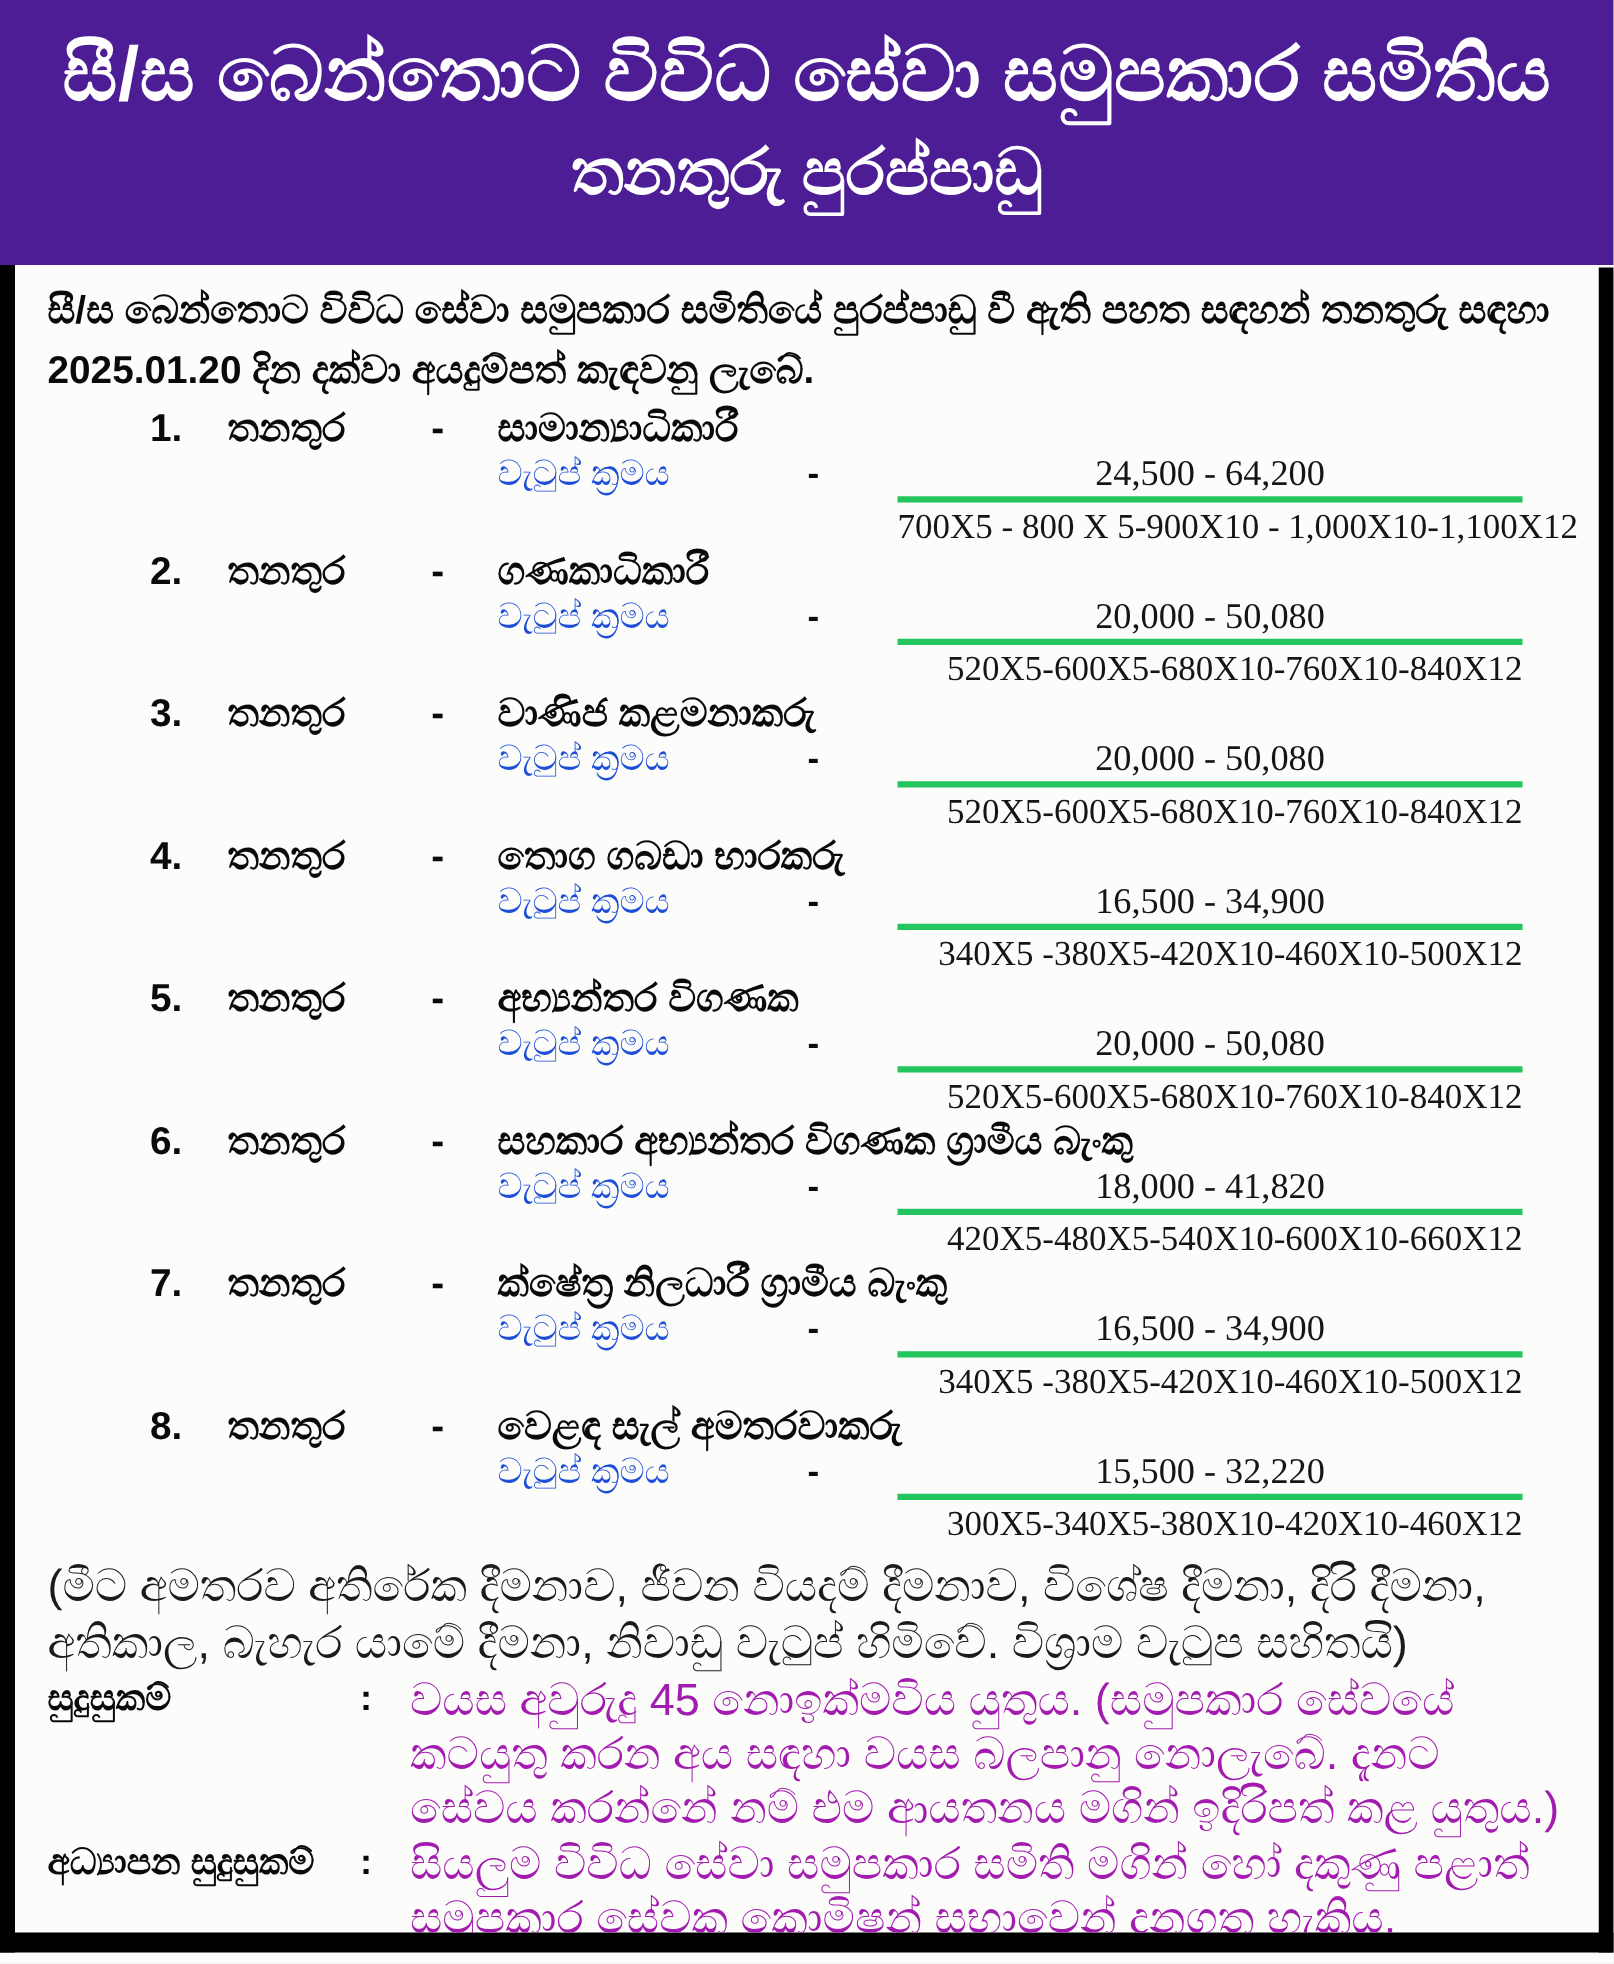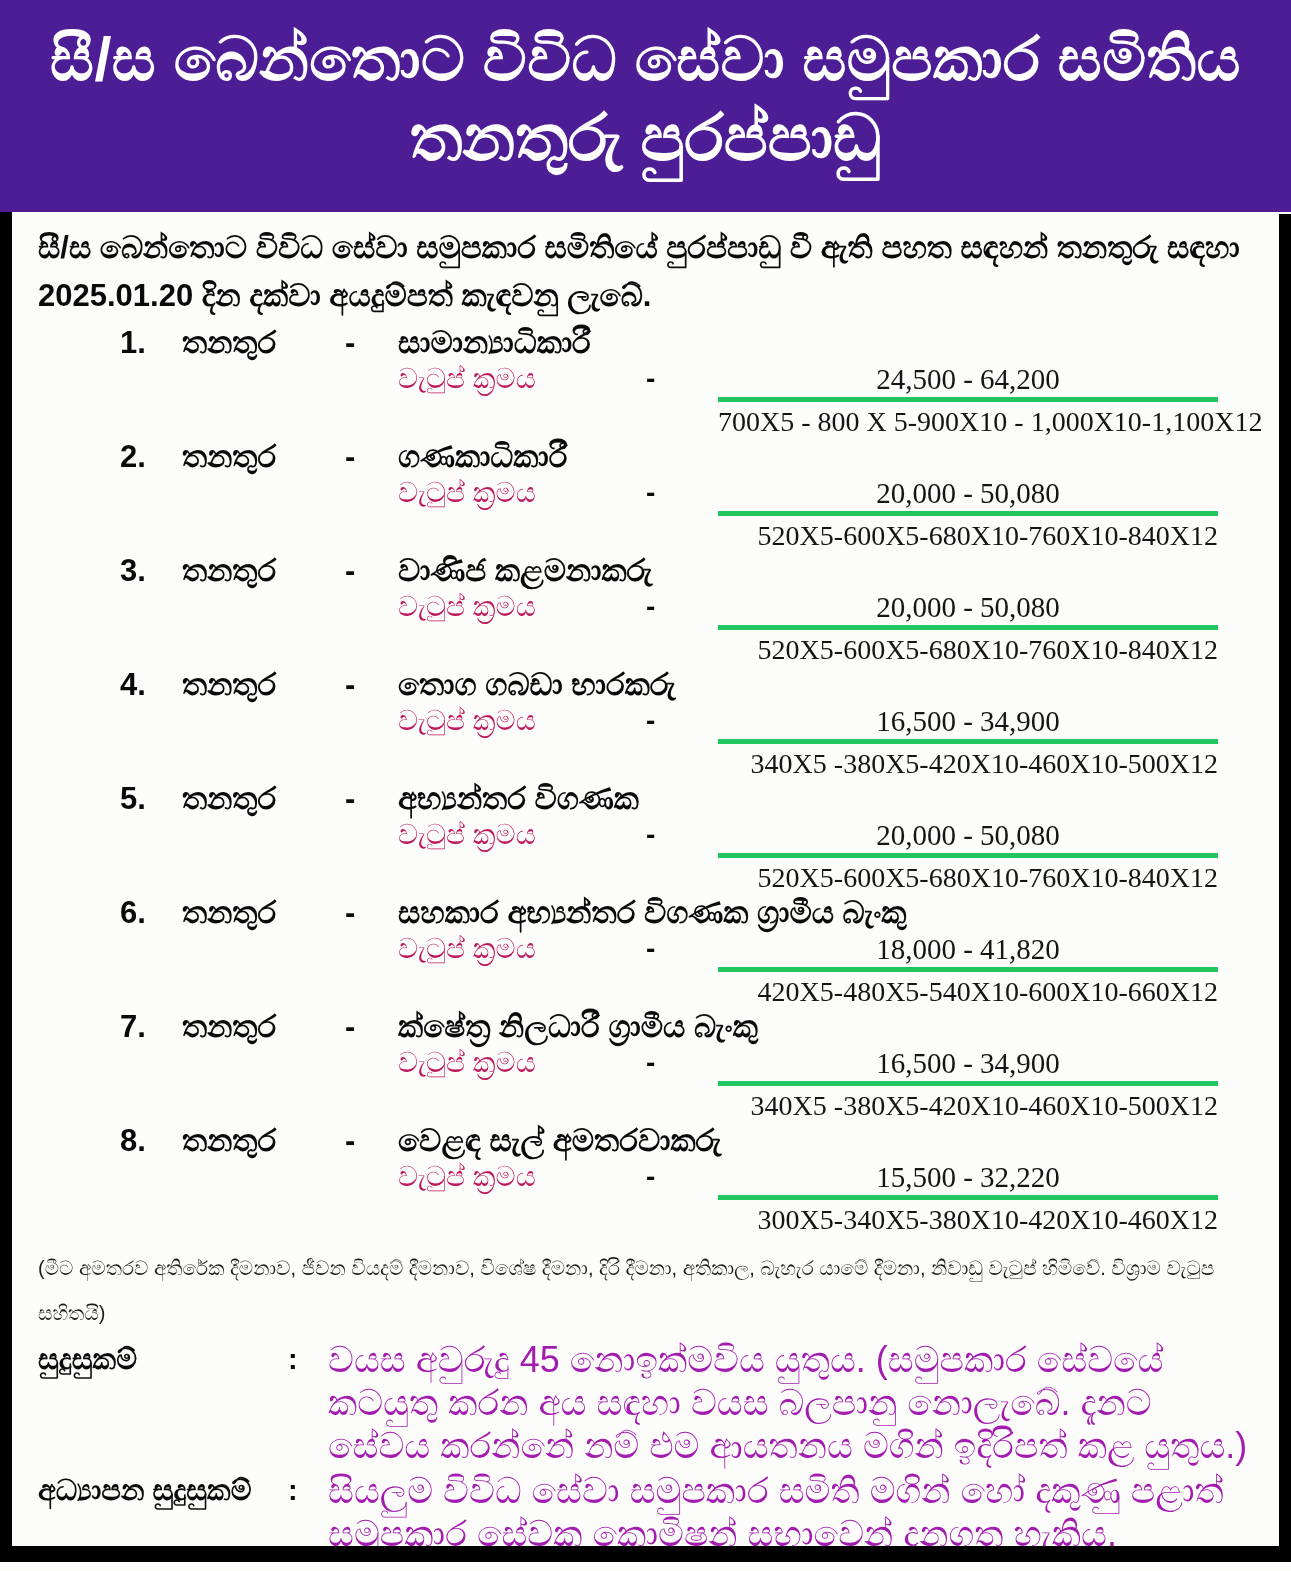--- a/index.html
+++ b/index.html
@@ -7,50 +7,50 @@
     position:relative; width:1291px; height:1571px; margin:0 auto;
     background:#fcfcfb; overflow:hidden; color:#0a0a0a;
     font-family:"Liberation Sans","DejaVu Sans",sans-serif;
   }
   
   .banner {
     position:absolute; top:0; left:0; width:1291px; height:212px;
     background:#4c1d95; color:#fff; text-align:center;
   }
   .banner .l1 { margin-top:20px; font-size:61px; font-weight:bold; line-height:78px; letter-spacing:0.5px; }
-  .banner .l2 { margin-top:4px;  font-size:65px; font-weight:bold; line-height:72px; }
+  .banner .l2 { margin-top:4px;  font-size:52px; font-weight:bold; line-height:72px; }
   
   .edge-left  { position:absolute; left:0;  top:212px; width:12px;  height:1350px; background:#000; }
   .edge-right { position:absolute; right:0; top:214px; width:12px;  height:1348px; background:#000; }
   .bottom-bar { position:absolute; left:0;  top:1546px; width:1291px; height:16px; background:#000; }
   
   .content {
     position:absolute; left:12px; top:212px; width:1267px; height:1334px;
     box-sizing:border-box; padding:12px 28px 4px 26px; overflow:hidden;
   }
   .intro { margin:0; font-size:31px; font-weight:bold; line-height:48px; }
 
   .items { margin-top:4px; }
   .item  { margin-bottom:0; }
   .row1  { display:flex; align-items:baseline; font-weight:bold; font-size:31px; line-height:38px; }
   .col-num   { width:62px;  margin-left:82px; flex:none; }
   .col-label { width:163px; flex:none; }
   .col-dash  { width:53px;  flex:none; }
   .col-post  { flex:1; }
   .row2 { display:flex; align-items:flex-start; font-size:28px; margin-top:1px; }
-  .col-sal-label { margin-left:360px; width:248px; flex:none; font-weight:normal; color:#be185d; }
+  .col-sal-label { margin-left:360px; width:248px; flex:none; font-weight:normal; color:#1d4ed8; }
   .col-dash2 { width:72px; flex:none; font-weight:bold; }
   .fraction {
     width:500px; flex:none; text-align:center;
     font-family:"Liberation Serif","DejaVu Serif",serif; color:#151515;
   }
   .fraction .range { font-size:29px; line-height:32px; padding-bottom:2px; border-bottom:5px solid #22c55e; }
   .fraction .steps { font-size:28px; line-height:32px; padding-top:4px; white-space:nowrap;text-align:right; }
 
-  .note { margin:10px 0 0 0; font-size:20px; font-weight:normal; line-height:45px; color:#1b1b1b; }
+  .note { margin:10px 0 0 0; font-size:36px; font-weight:normal; line-height:45px; color:#1b1b1b; }
 
   .qual-row { display:flex; margin-top:2px; align-items:flex-start; }
   .qual-label { width:250px; flex:none; font-size:29px; font-weight:bold; line-height:43px; }
   .qual-colon { width:40px; flex:none; font-size:29px; font-weight:bold; line-height:43px; text-align:left; }
   .qual-text  { flex:1; font-size:36px; font-weight:normal; line-height:43px; color:#a21caf; }
 </style>
 </head>
 <body>
 
 <div class="page">

